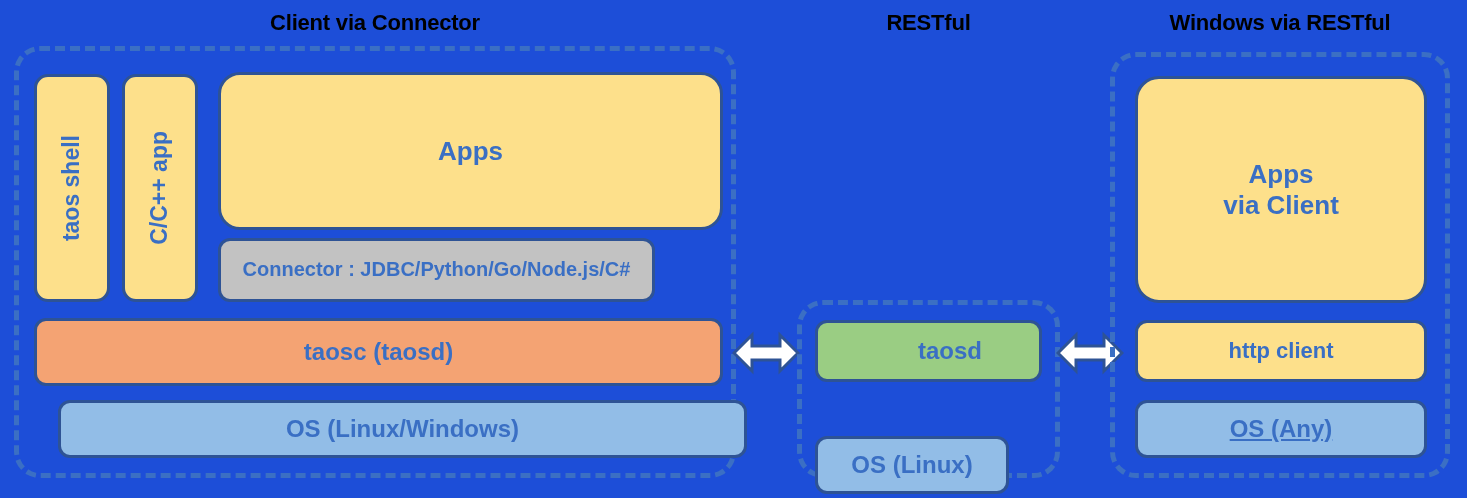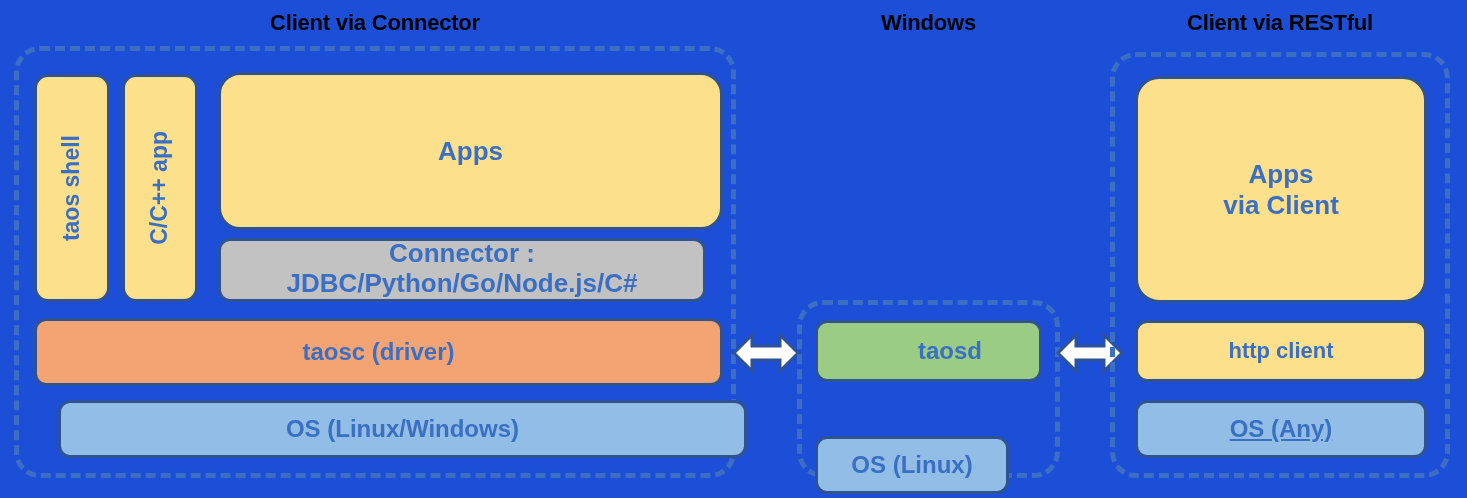--- a/index.html
+++ b/index.html
@@ -87,58 +87,58 @@
   </div>
 
   <div class="box fill-yellow" style="left:122px; top:74px; width:76px; height:228px; font-size:23px;">
     <span class="vertical-label">C/C++ app</span>
   </div>
 
   <div class="box fill-yellow" style="left:218px; top:72px; width:505px; height:158px; font-size:26px; border-radius:22px;">
     <span>Apps</span>
   </div>
 
-  <div class="box fill-gray small-radius" style="left:218px; top:238px; width:488px; height:64px; font-size:26px;align-items:flex-end;">
+  <div class="box fill-gray small-radius" style="left:218px; top:238px; width:437px; height:64px; font-size:20px;">
     <span>Connector : JDBC/Python/Go/Node.js/C#</span>
   </div>
 
   <div class="box fill-orange small-radius" style="left:34px; top:318px; width:689px; height:68px; font-size:24px;">
-    <span>taosc (driver)</span>
+    <span>taosc (taosd)</span>
   </div>
 
   <div class="box fill-blue small-radius" style="left:34px; top:400px; width:689px; height:58px; font-size:24px;margin-left:24px;">
     <span>OS (Linux/Windows)</span>
   </div>
 
   <div class="arrow" style="left:732px; top:328px; width:68px; height:50px;">
     <svg width="68" height="50" viewBox="0 0 68 50" xmlns="http://www.w3.org/2000/svg">
       <polygon points="2,25 20,7 20,18 48,18 48,7 66,25 48,43 48,32 20,32 20,43" fill="#ffffff" stroke="#2E5395" stroke-width="3" stroke-linejoin="miter"></polygon>
     </svg>
   </div>
 
-  <div class="section-title" style="left:797px; top:12px; width:263px;">Windows</div>
+  <div class="section-title" style="left:797px; top:12px; width:263px;">RESTful</div>
 
   <div class="group" style="left:797px; top:300px; width:263px; height:178px;">
   </div>
 
   <div class="box fill-green small-radius" style="left:815px; top:320px; width:227px; height:62px; font-size:24px;padding-left:43px;">
     <span>taosd</span>
   </div>
 
   <div class="box fill-blue small-radius" style="left:815px; top:400px; width:194px; height:58px; font-size:24px;margin-top:36px;">
     <span>OS (Linux)</span>
   </div>
 
   <div class="arrow" style="left:1056px; top:328px; width:68px; height:50px;">
     <svg width="68" height="50" viewBox="0 0 68 50" xmlns="http://www.w3.org/2000/svg">
       <polygon points="2,25 20,7 20,18 48,18 48,7 66,25 48,43 48,32 20,32 20,43" fill="#ffffff" stroke="#2E5395" stroke-width="3" stroke-linejoin="miter"></polygon>
     </svg>
   </div>
 
-  <div class="section-title" style="left:1110px; top:12px; width:340px;">Client via RESTful</div>
+  <div class="section-title" style="left:1110px; top:12px; width:340px;">Windows via RESTful</div>
 
   <div class="group" style="left:1110px; top:52px; width:340px; height:426px;">
   </div>
 
   <div class="box fill-yellow" style="left:1135px; top:76px; width:292px; height:227px; font-size:26px; border-radius:24px; flex-direction:column;">
     <span>Apps</span>
     <span>via Client</span>
   </div>
 
   <div class="box fill-yellow small-radius" style="left:1135px; top:320px; width:292px; height:62px; font-size:22px;">

